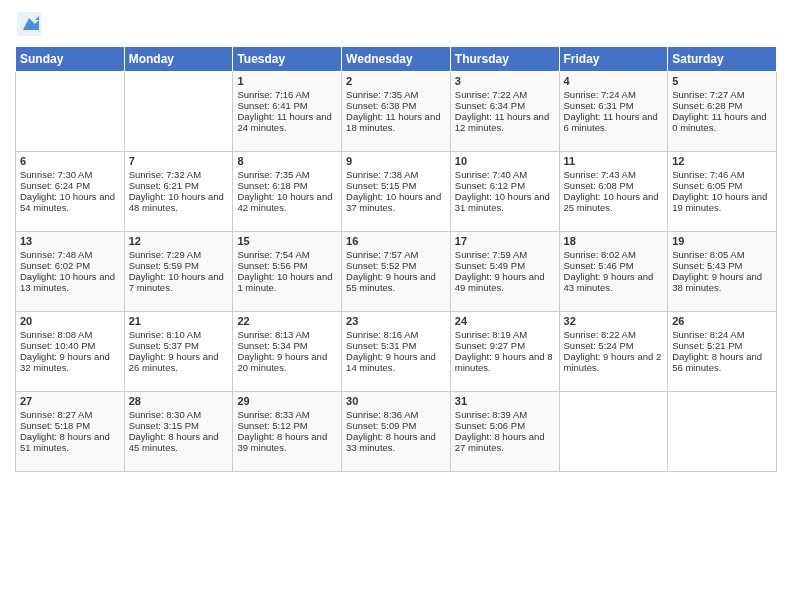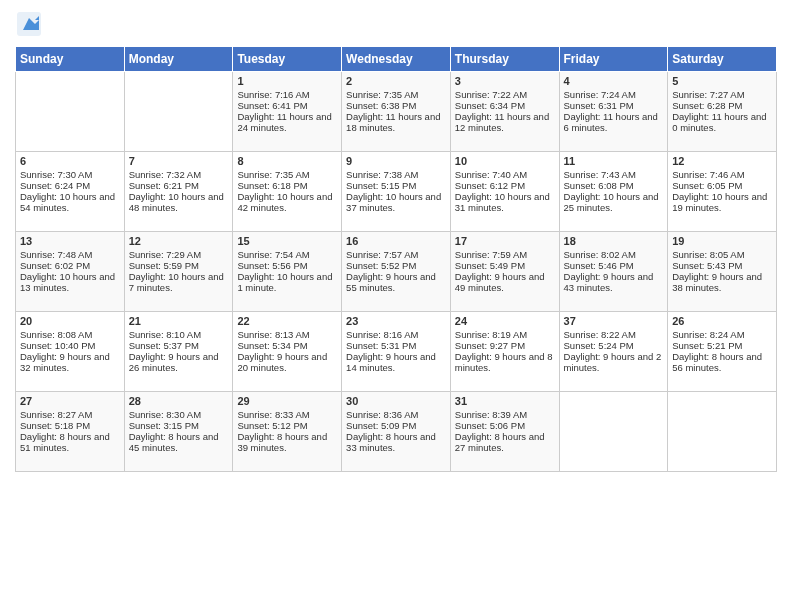--- a/index.html
+++ b/index.html
@@ -147,21 +147,21 @@
           <td><span class="day-num">17</span><span>Sunrise: 7:59 AM</span><br><span>Sunset: 5:49 PM</span><br><span>Daylight: 9 hours and 49 minutes.</span></td>
           <td><span class="day-num">18</span><span>Sunrise: 8:02 AM</span><br><span>Sunset: 5:46 PM</span><br><span>Daylight: 9 hours and 43 minutes.</span></td>
           <td><span class="day-num">19</span><span>Sunrise: 8:05 AM</span><br><span>Sunset: 5:43 PM</span><br><span>Daylight: 9 hours and 38 minutes.</span></td>
         </tr>
         <tr>
           <td><span class="day-num">20</span><span>Sunrise: 8:08 AM</span><br><span>Sunset: 10:40 PM</span><br><span>Daylight: 9 hours and 32 minutes.</span></td>
           <td><span class="day-num">21</span><span>Sunrise: 8:10 AM</span><br><span>Sunset: 5:37 PM</span><br><span>Daylight: 9 hours and 26 minutes.</span></td>
           <td><span class="day-num">22</span><span>Sunrise: 8:13 AM</span><br><span>Sunset: 5:34 PM</span><br><span>Daylight: 9 hours and 20 minutes.</span></td>
           <td><span class="day-num">23</span><span>Sunrise: 8:16 AM</span><br><span>Sunset: 5:31 PM</span><br><span>Daylight: 9 hours and 14 minutes.</span></td>
           <td><span class="day-num">24</span><span>Sunrise: 8:19 AM</span><br><span>Sunset: 9:27 PM</span><br><span>Daylight: 9 hours and 8 minutes.</span></td>
-          <td><span class="day-num">37</span><span>Sunrise: 8:22 AM</span><br><span>Sunset: 5:24 PM</span><br><span>Daylight: 9 hours and 2 minutes.</span></td>
+          <td><span class="day-num">32</span><span>Sunrise: 8:22 AM</span><br><span>Sunset: 5:24 PM</span><br><span>Daylight: 9 hours and 2 minutes.</span></td>
           <td><span class="day-num">26</span><span>Sunrise: 8:24 AM</span><br><span>Sunset: 5:21 PM</span><br><span>Daylight: 8 hours and 56 minutes.</span></td>
         </tr>
         <tr>
           <td><span class="day-num">27</span><span>Sunrise: 8:27 AM</span><br><span>Sunset: 5:18 PM</span><br><span>Daylight: 8 hours and 51 minutes.</span></td>
           <td><span class="day-num">28</span><span>Sunrise: 8:30 AM</span><br><span>Sunset: 3:15 PM</span><br><span>Daylight: 8 hours and 45 minutes.</span></td>
           <td><span class="day-num">29</span><span>Sunrise: 8:33 AM</span><br><span>Sunset: 5:12 PM</span><br><span>Daylight: 8 hours and 39 minutes.</span></td>
           <td><span class="day-num">30</span><span>Sunrise: 8:36 AM</span><br><span>Sunset: 5:09 PM</span><br><span>Daylight: 8 hours and 33 minutes.</span></td>
           <td><span class="day-num">31</span><span>Sunrise: 8:39 AM</span><br><span>Sunset: 5:06 PM</span><br><span>Daylight: 8 hours and 27 minutes.</span></td>
           <td class="empty"></td>
           <td class="empty"></td>

